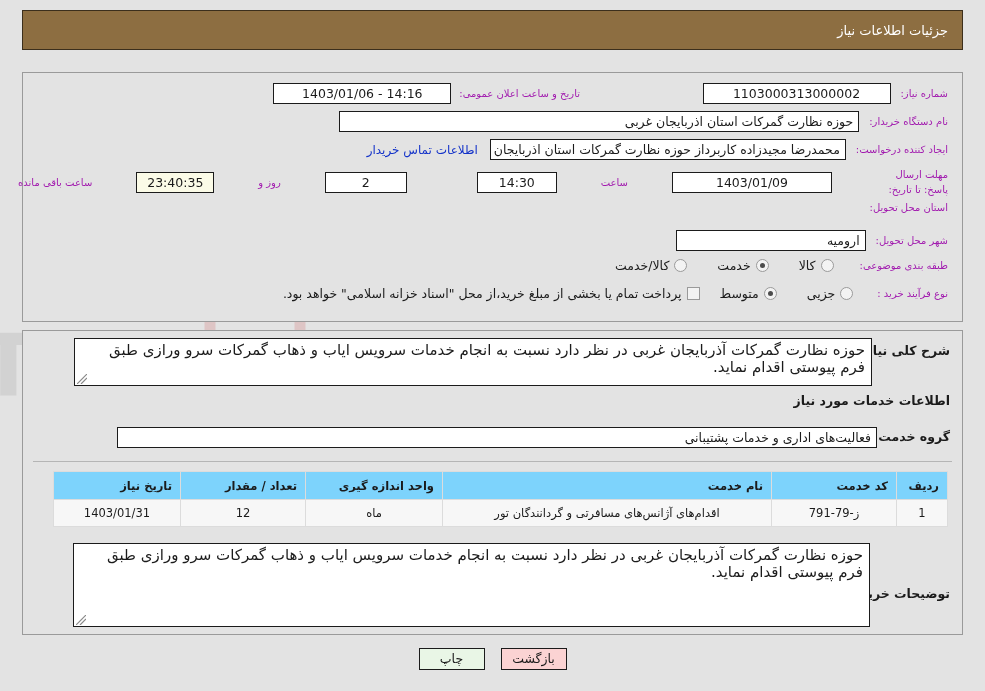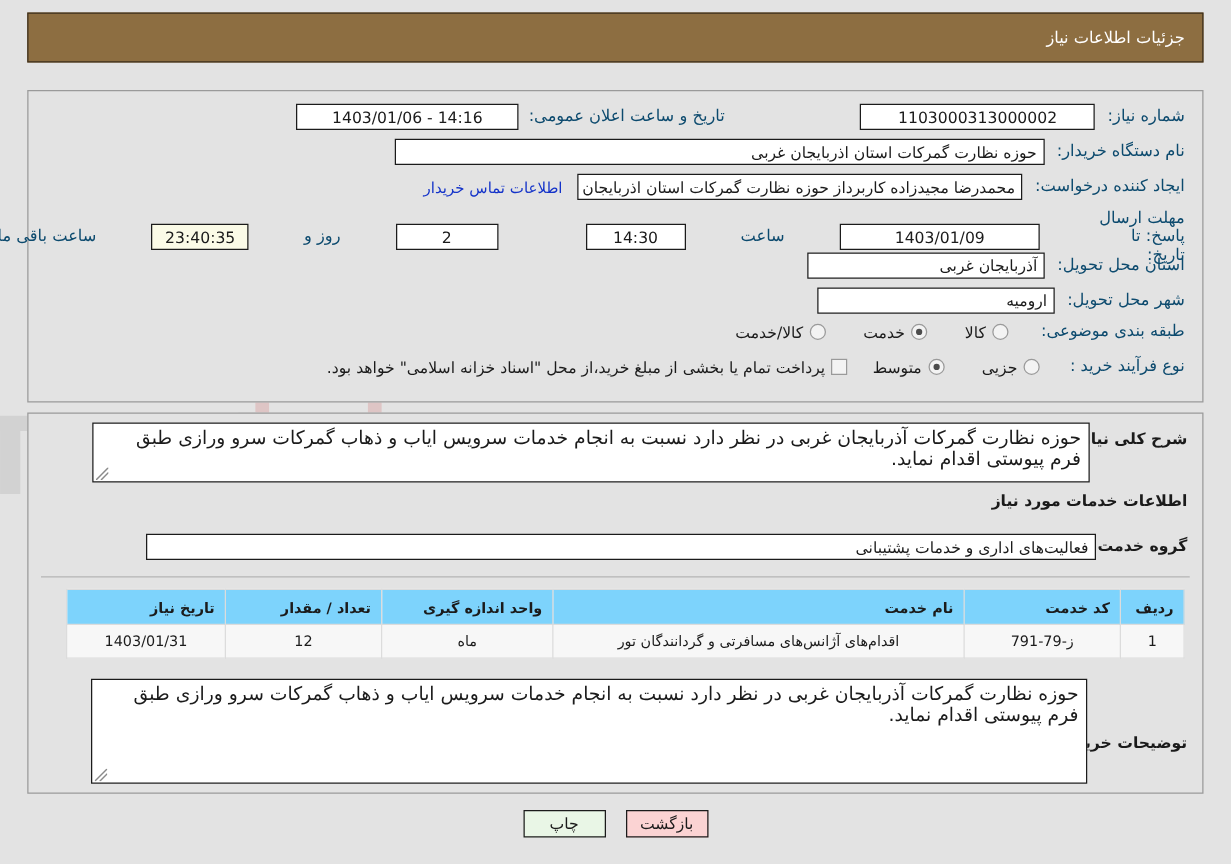--- a/index.html
+++ b/index.html
@@ -61,22 +61,22 @@
   #panel-bottom { top: 330px; right: 22px; left: 22px; height: 305px; }
 
   
   .row {
     position: absolute;
     display: flex;
     align-items: center;
     white-space: nowrap;
   }
   .lbl {
-    color: #0c4a6e;
-    font-size: 13px;
+    color: #a21caf;
+    font-size: 10px;
     white-space: nowrap;
   }
   .fld {
     background: #ffffff;
     border: 1px solid #1b1b1b;
     box-sizing: border-box;
     height: 21px;
     line-height: 19px;
     font-size: 12.5px;
     padding: 0 5px;
@@ -264,21 +264,20 @@
     <span class="lbl" style="margin-right:8px;">ساعت</span>
     <span class="fld ctr num" style="width:80px; margin-right:8px;">14:30</span>
     <span class="fld ctr num" style="width:82px; margin-right:34px;">2</span>
     <span class="lbl" style="margin-right:8px;">روز و</span>
     <span class="fld ctr num cream" style="width:78px; margin-right:8px;">23:40:35</span>
     <span class="lbl" style="margin-right:8px;">ساعت باقی مانده</span>
   </div>
 
   <div class="row" style="top:129px; right:14px;">
     <span class="lbl">استان محل تحویل:</span>
-    <span class="fld" style="width:190px; margin-right:10px; text-align:right;">آذربایجان غربی</span>
   </div>
 
   <div class="row" style="top:157px; right:14px;">
     <span class="lbl">شهر محل تحویل:</span>
     <span class="fld" style="width:190px; margin-right:10px; text-align:right;">ارومیه</span>
   </div>
 
   <div class="row" style="top:185px; right:14px;">
     <span class="lbl">طبقه بندی موضوعی:</span>
     <span class="opt" style="margin-right:26px;">

